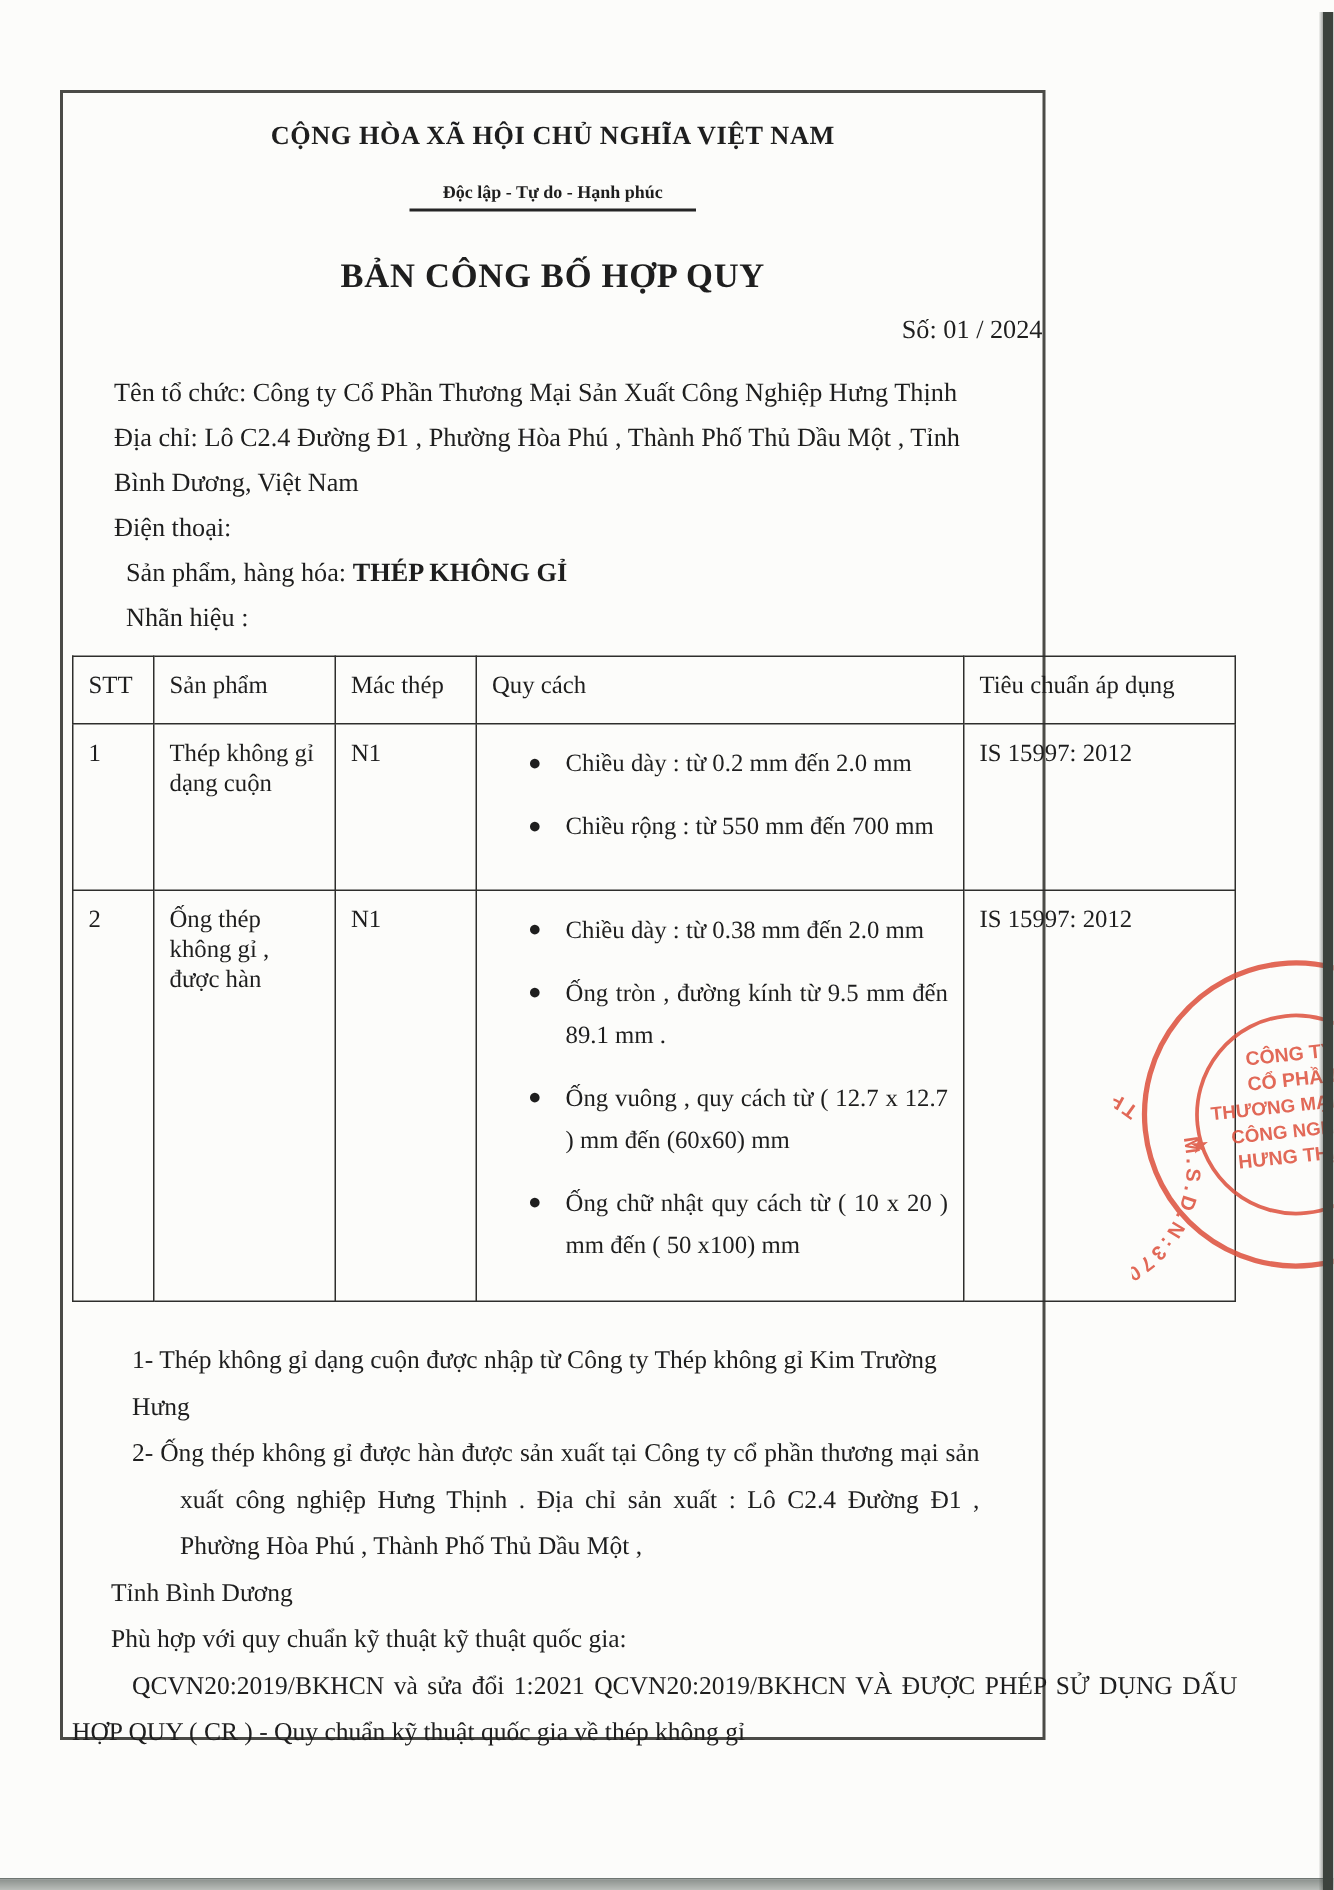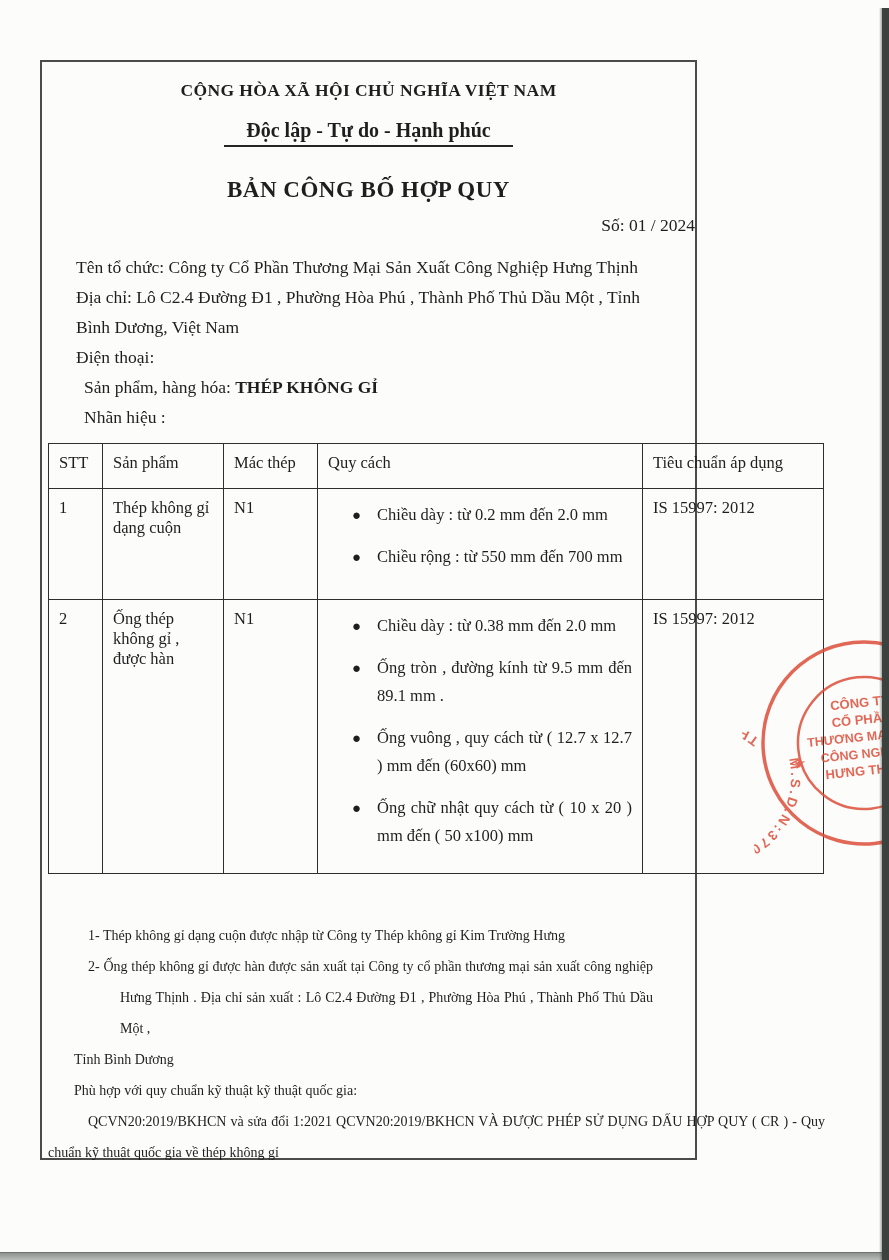--- a/index.html
+++ b/index.html
@@ -29,21 +29,21 @@
   .page {
     position: absolute; left: 40px; top: 60px;
     width: 657px; height: 1100px;
     border: 2px solid #4b4b47;
     box-sizing: border-box;
     background: transparent;
   }
   .nat-header { text-align: center; margin-top: 18px; }
   .nat1 { font-size: 17.5px; font-weight: bold; letter-spacing: .4px; }
   .nat2 {
-    display: inline-block; font-size: 20px; font-weight: bold;
+    display: inline-block; font-size: 12px; font-weight: bold;
     margin-top: 0; padding: 0 22px 3px 22px;
     border-bottom: 2px solid #252525;
   }
   .doc-title {
     text-align: center; font-size: 23px; font-weight: bold;
     letter-spacing: .5px; margin: 30px 0 0 0;
   }
   .doc-number { text-align: right; font-size: 17.5px; margin-top: 12px; }
 
   .body-block { margin: 16px 40px 0 34px; font-size: 17.5px; line-height: 30px; }
@@ -75,21 +75,21 @@
   .cell-center { text-align: center; }
   .cell-justify { text-align: justify; }
   .row-1 td { height: 92px; }
   .row-2 td { height: 235px; }
   .spec-list { margin: 0 0 0 24px; padding: 0; list-style: none; }
   .spec-item { display: flex; gap: 16px; margin: 3px 0 14px 0; line-height: 28px; }
   .spec-item .bullet { font-size: 15px; line-height: 28px; }
   .spec-item .spec-text { text-align: justify; flex: 1; }
 
   
-  .notes { margin: 46px 42px 0 32px; font-size: 14px; line-height: 31px; }
+  .notes { margin: 23px 42px 0 32px; font-size: 17px; line-height: 31px; }
   .note-line { margin: 0 0 0 14px; }
   .note-hang {
     margin: 0 0 0 14px; padding-left: 32px; text-indent: -32px;
     text-align: justify;
   }
   .note-flush { margin: 0; }
   .qcvn {
     margin: 0 0 0 -26px; width: 777px;
     text-align: justify; text-indent: 40px;
   }

